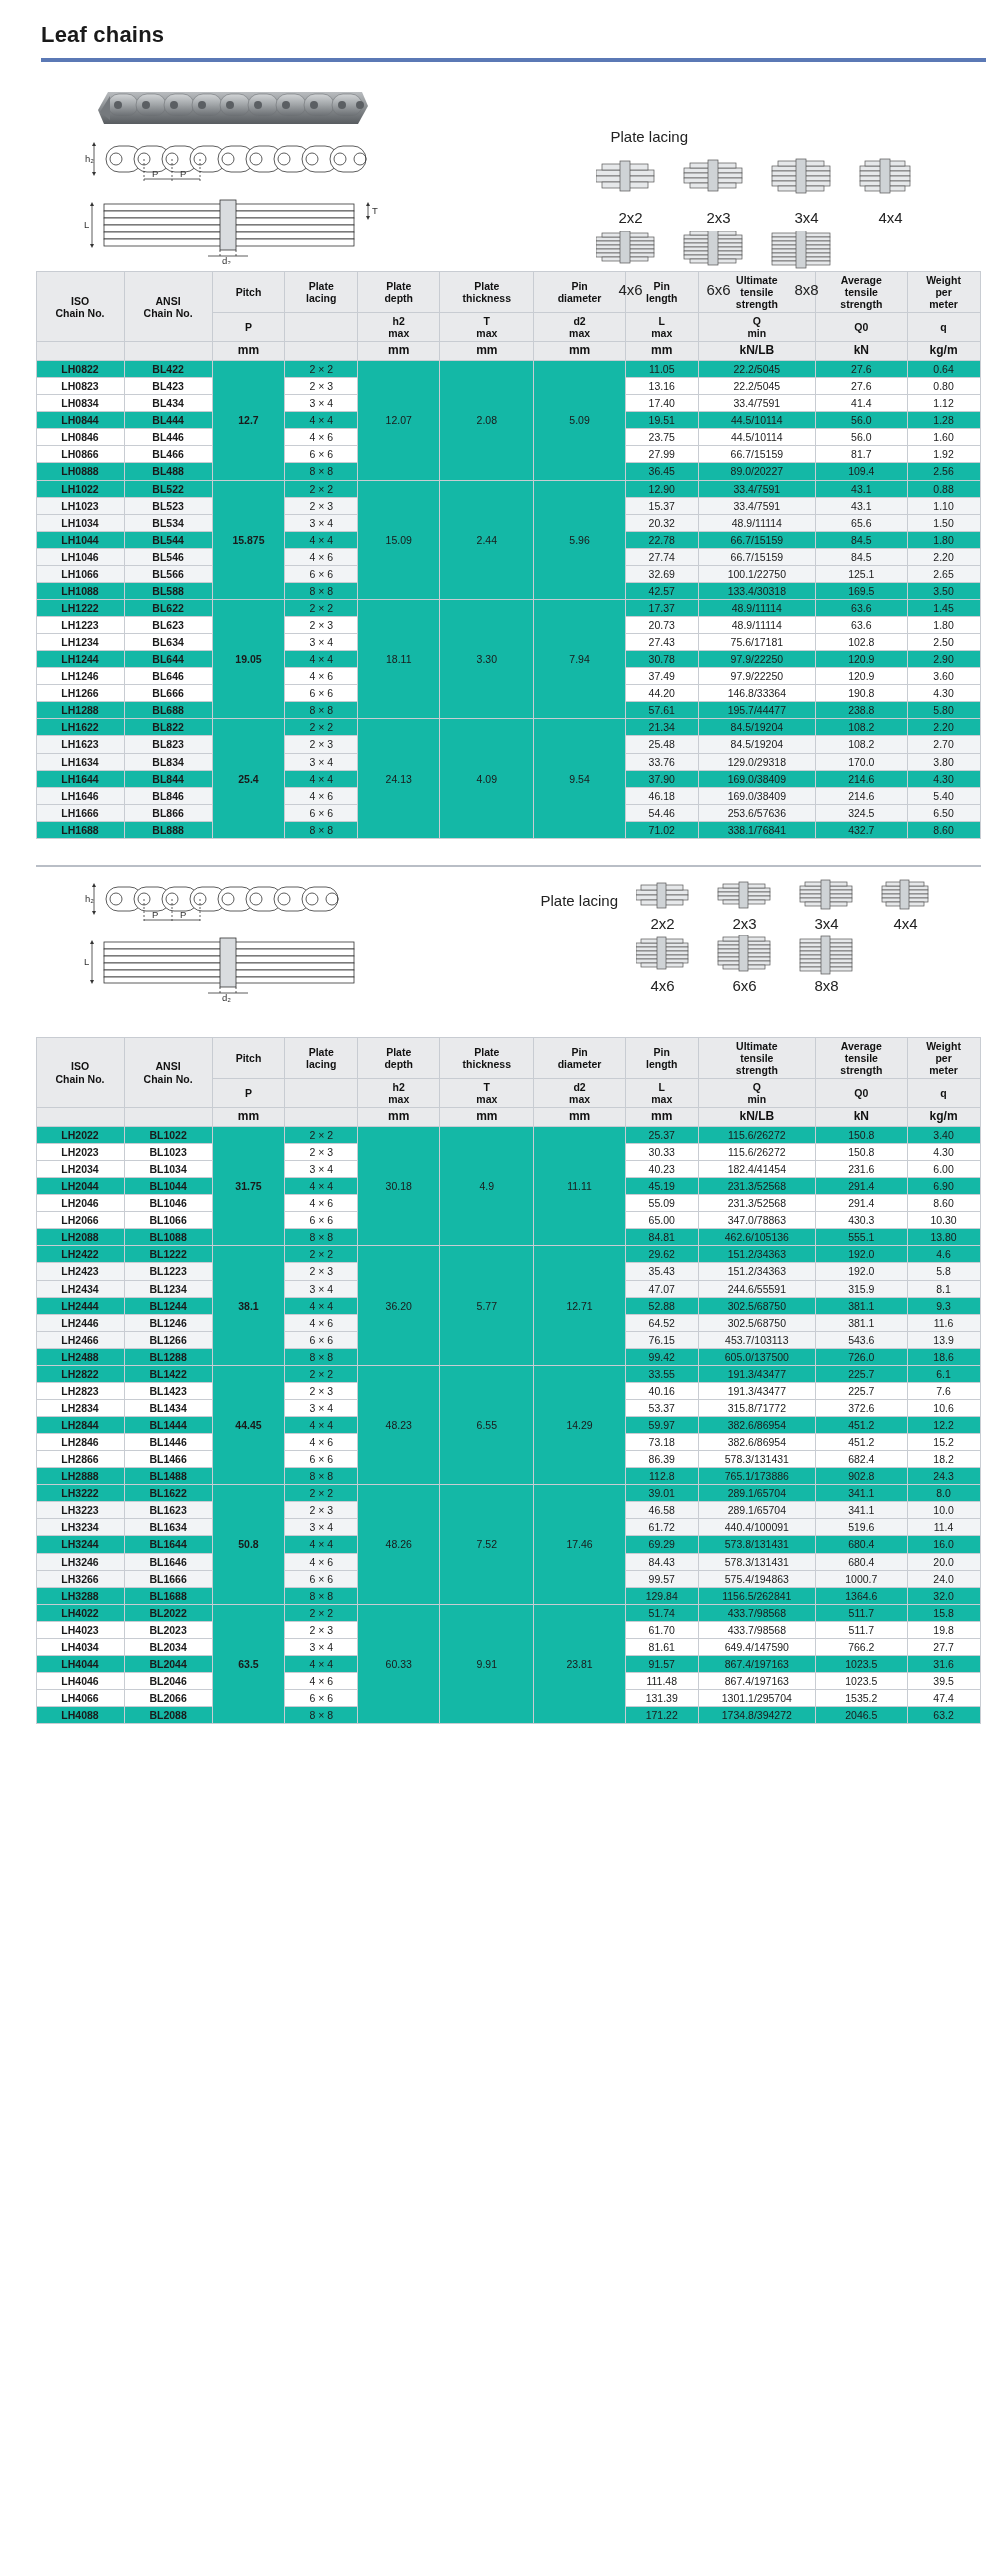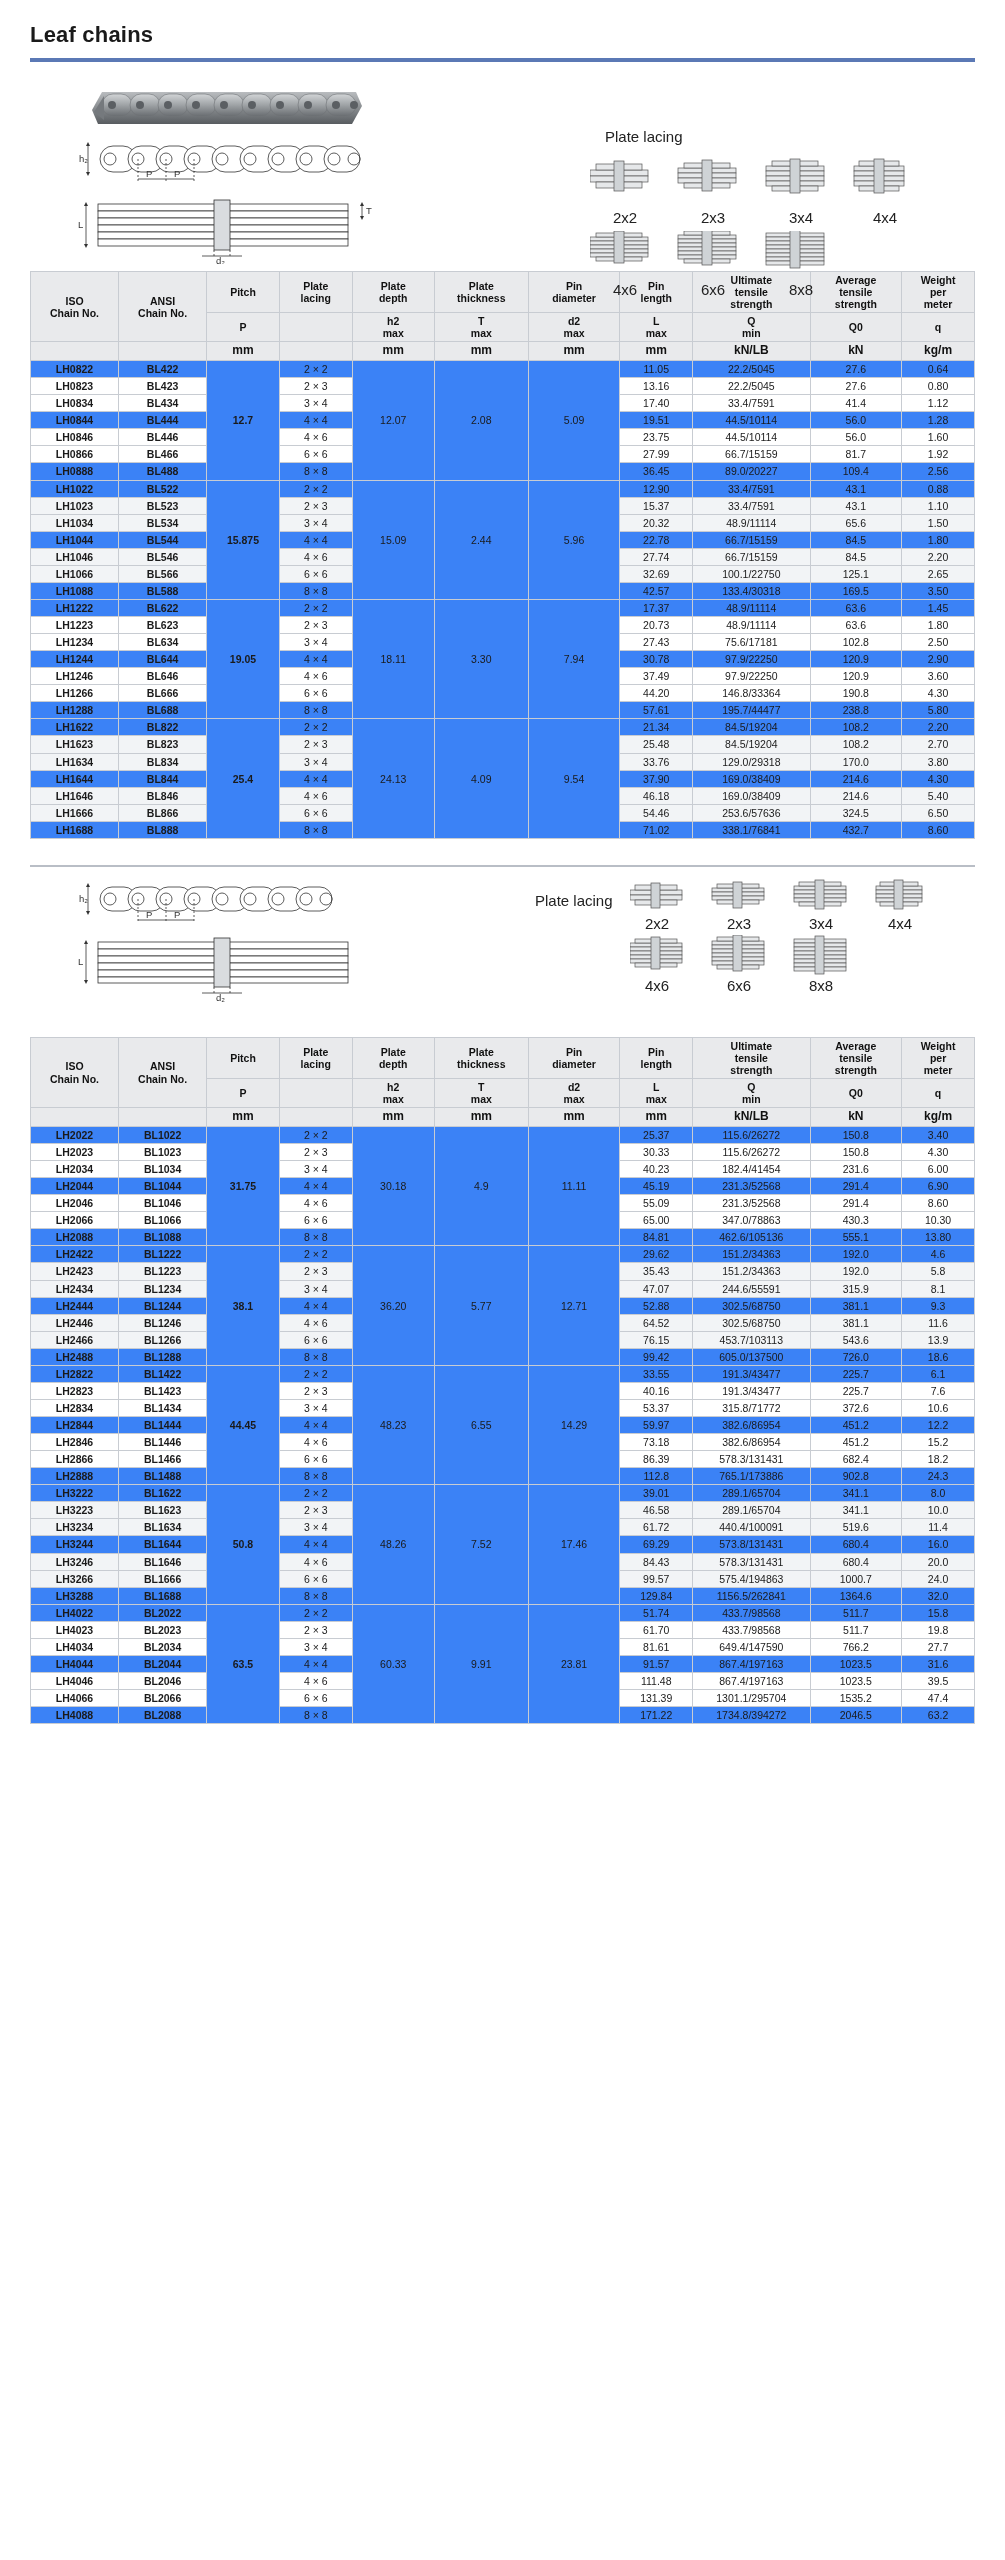--- a/index.html
+++ b/index.html
@@ -2,21 +2,21 @@
 <html><head>
 <meta charset="utf-8">
 <style>
   * { box-sizing: border-box; }
   body {
     margin: 0;
     background: #ffffff;
     font-family: "Liberation Sans", sans-serif;
     width: 1005px;
   }
-  .page { width: 1005px; position: relative; padding: 0 0 20px 0; }
+  .page { width: 1005px; position: relative; padding: 0 0 20px 11px; }
 
   
   .title-wrap { padding: 22px 30px 0 30px; }
   .page-title {
     font-size: 22px;
     font-weight: bold;
     color: #1a1a1a;
     letter-spacing: .2px;
     margin: 0 0 10px 0;
   }
@@ -62,21 +62,21 @@
   }
   table.spec thead th {
     background: #e9eaec;
     font-weight: bold;
     font-size: 10.5px;
     color: #111;
   }
   table.spec thead th.sub { font-weight: bold; }
   table.spec thead th.unit { font-weight: bold; font-size: 12px; }
   .rowA { background: #ffffff; }
-  .rowB { background: #3b82f6; }
+  .rowB { background: #14b8a6; }
   .rowC { background: #f2f4f6; }
   td.bold, th.bold { font-weight: bold; }
   td.idcell { font-weight: bold; }
 
   .divider-rule {
     width: 945px;
     height: 2px;
     background: #b9bec6;
     margin: 26px auto 0 auto;
   }

